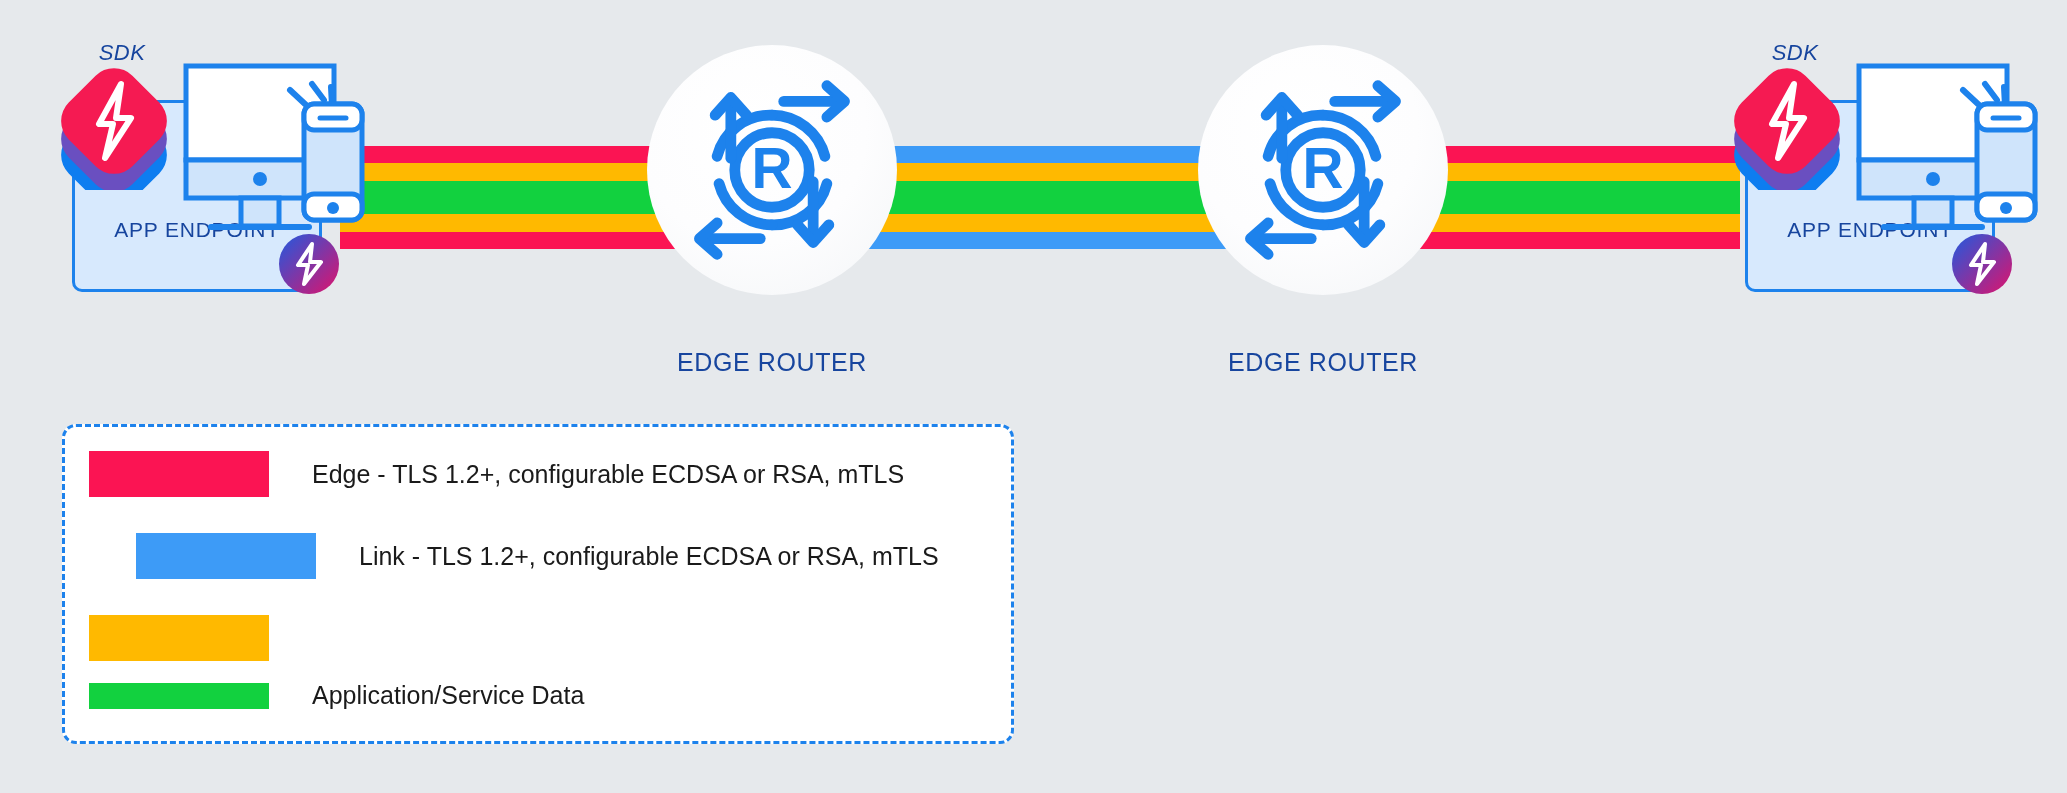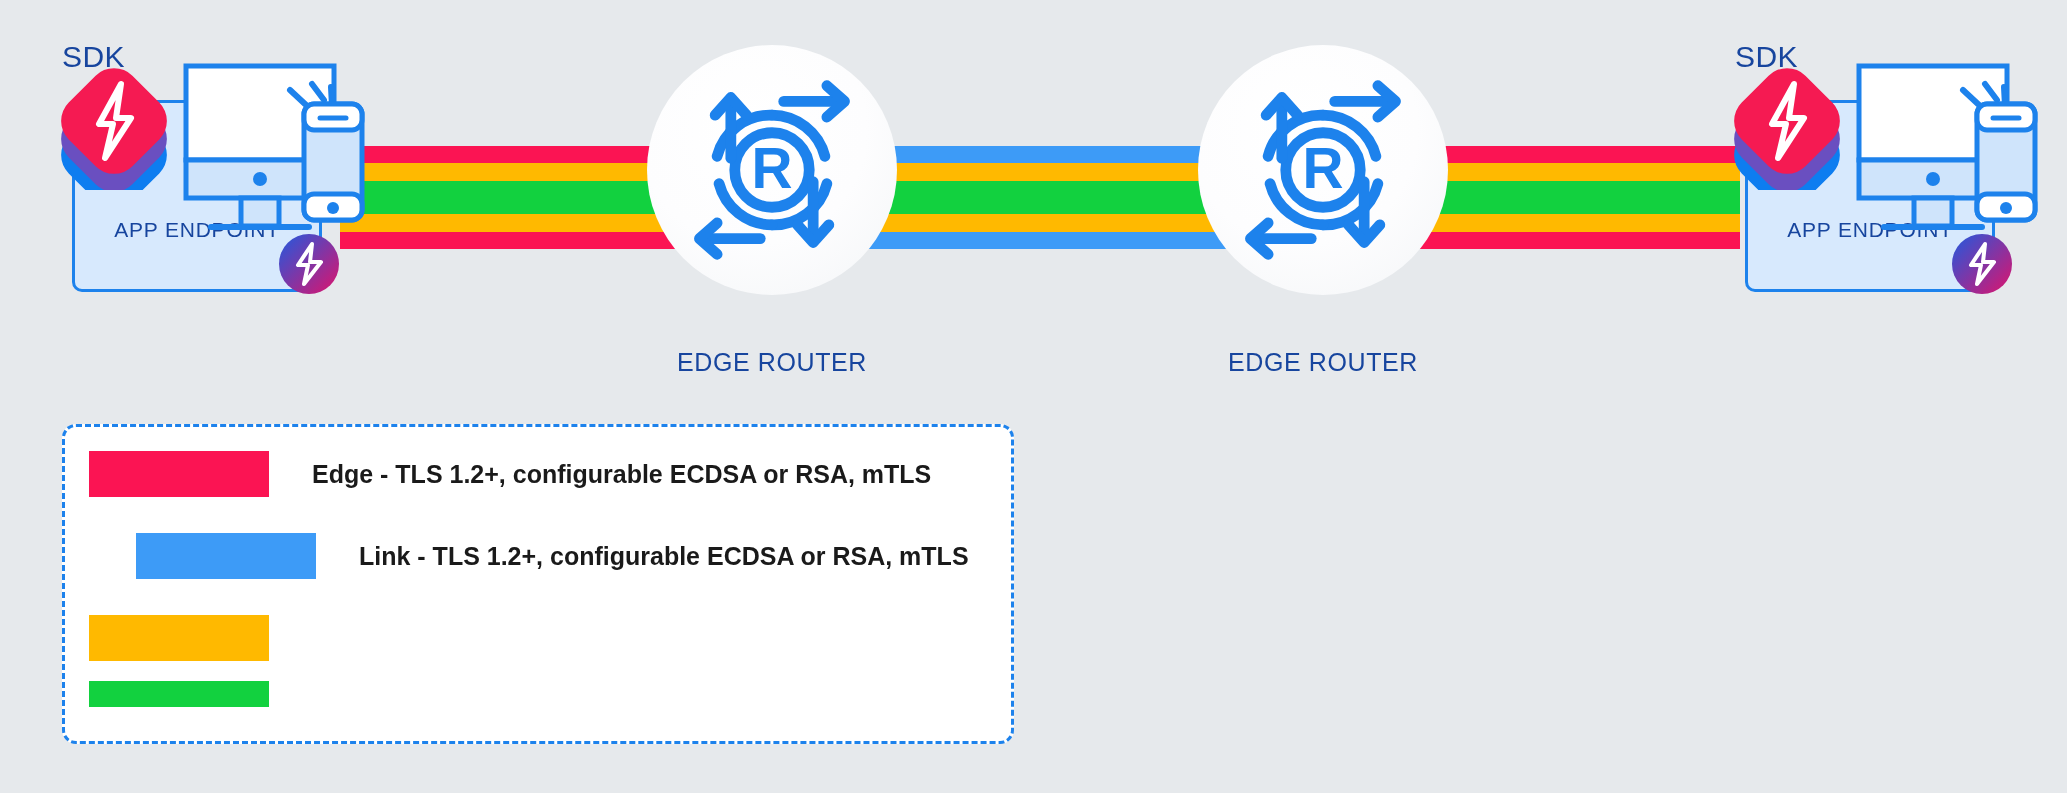--- a/index.html
+++ b/index.html
@@ -66,23 +66,25 @@
     position: absolute;
     width: 250px;
     text-align: center;
     color: #17459e;
     font-size: 21px;
     letter-spacing: 0.8px;
   }
   .sdk-label {
     position: absolute;
     color: #17459e;
-    font-size: 30px;
+    font-size: 22px;
     letter-spacing: 0.4px;
+    text-align: center;
     width: 120px;
+    font-style: italic;
   }
 
   .devices { position: absolute; width: 200px; height: 175px; }
   .sdk-stack { position: absolute; width: 128px; height: 128px; }
   .badge { position: absolute; width: 62px; height: 62px; }
 
   
   .legend {
     position: absolute;
     left: 62px;
@@ -105,21 +107,20 @@
     height: 46px;
     flex: 0 0 auto;
   }
   .legend-swatch.short { height: 26px; }
   .legend-text {
     margin-left: 43px;
     font-size: 25px;
     color: #1a1a1a;
     white-space: nowrap;
     font-family: "Liberation Sans", sans-serif;
-    font-weight: bold;
   }
 </style>
 </head>
 <body>
 
 <div id="stage">
 
   <div class="abs" style="left:0;top:0;width:2067px;height:400px;">
 
     <div class="pipe-band" style="left:340px; top:146px; width:362px; height:17px; background:#fb1453;"></div>
@@ -286,17 +287,18 @@
       <div class="legend-swatch" style="background:#3d9bf7;"></div>
       <div class="legend-text">Link - TLS 1.2+, configurable ECDSA or RSA, mTLS</div>
     </div>
 
     <div class="legend-row" style="top:188px;">
       <div class="legend-swatch" style="background:#ffb900;"></div>
     </div>
 
     <div class="legend-row" style="top:254px;">
       <div class="legend-swatch short" style="background:#12d13f;"></div>
+      <div class="legend-text">Application/Service Data</div>
     </div>
 
   </div>
 
 </div>
 
 </body></html>

